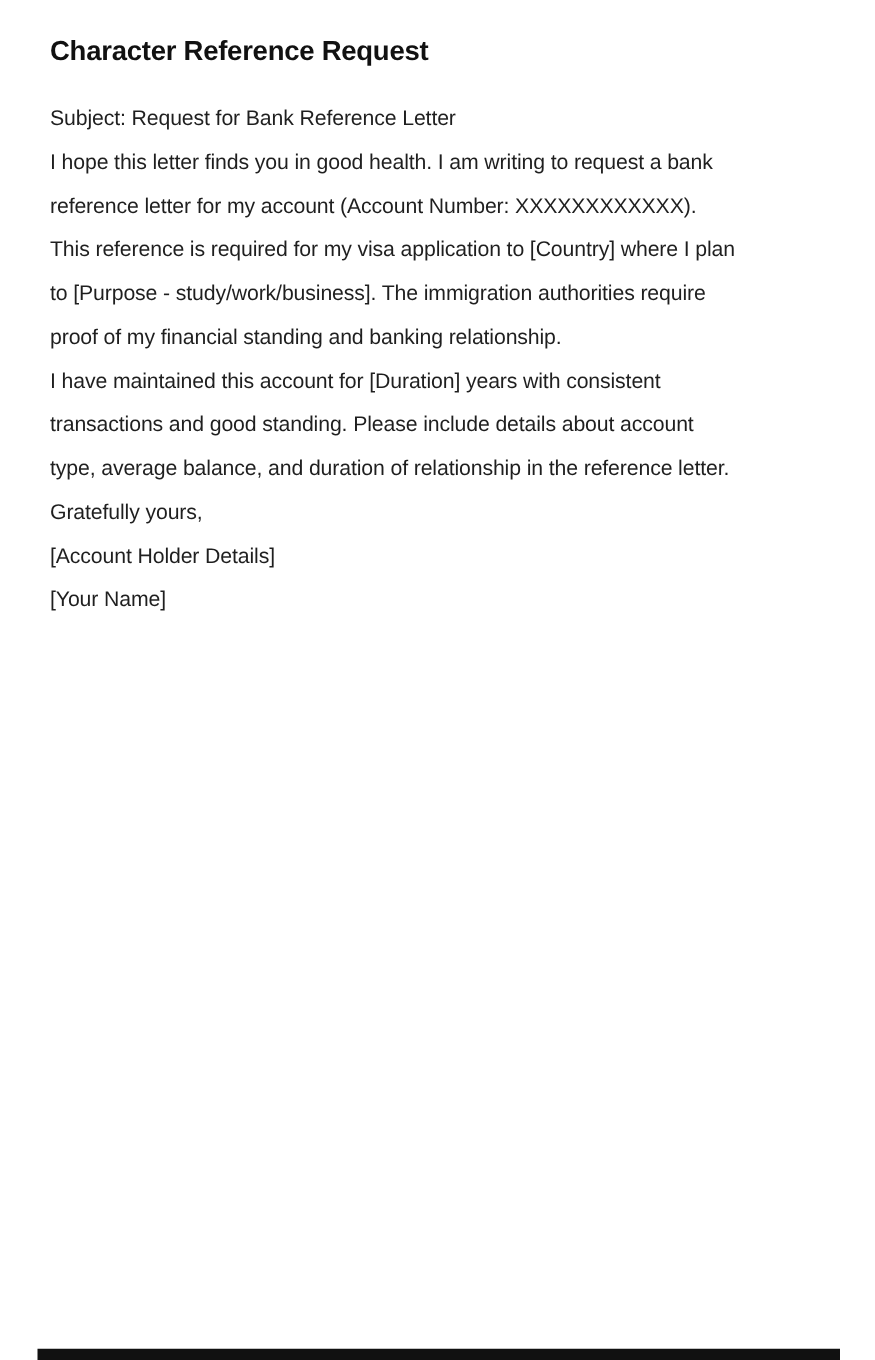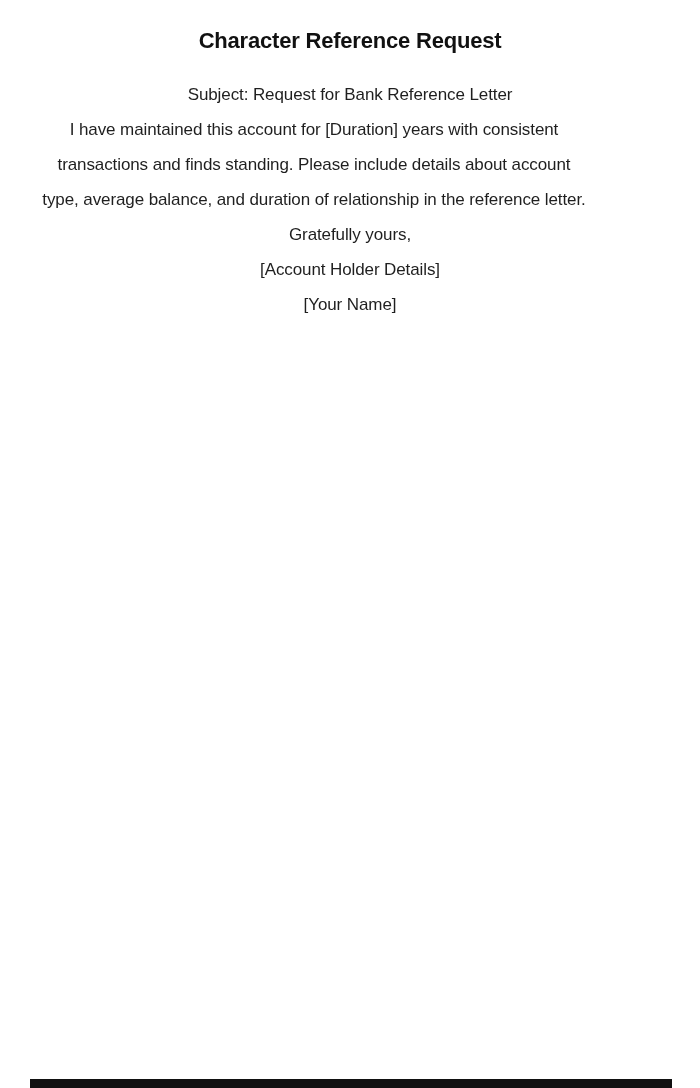--- a/index.html
+++ b/index.html
@@ -11,21 +11,20 @@
   .page {
     position: relative;
     width: 700px;
     height: 1088px;
     background: #ffffff;
     overflow: hidden;
   }
   .doc {
     padding: 27px 40px 0 40px;
     width: 100%;
-    text-align: center;
   }
   .doc-title {
     font-size: 22px;
     line-height: 28px;
     font-weight: 700;
     color: #111111;
     letter-spacing: -0.2px;
   }
   .line, .para {
     font-size: 17px;
@@ -49,23 +48,25 @@
 <body>
 
 <div class="page">
   <div class="doc">
 
     <h1 class="doc-title">Character Reference Request</h1>
 
     <div class="line subject">Subject: Request for Bank Reference Letter</div>
 
 
+    <p class="para">I hope this letter finds you in good health. I am writing to request a bank reference letter for my account (Account Number: XXXXXXXXXXXX).</p>
 
+    <p class="para">This reference is required for my visa application to [Country] where I plan to [Purpose - study/work/business]. The immigration authorities require proof of my financial standing and banking relationship.</p>
 
-    <p class="para">I have maintained this account for [Duration] years with consistent transactions and finds standing. Please include details about account type, average balance, and duration of relationship in the reference letter.</p>
+    <p class="para">I have maintained this account for [Duration] years with consistent transactions and good standing. Please include details about account type, average balance, and duration of relationship in the reference letter.</p>
 
 
 
     <div class="line">Gratefully yours,</div>
 
     <div class="line">[Account Holder Details]</div>
 
     <div class="line">[Your Name]</div>
 
 

